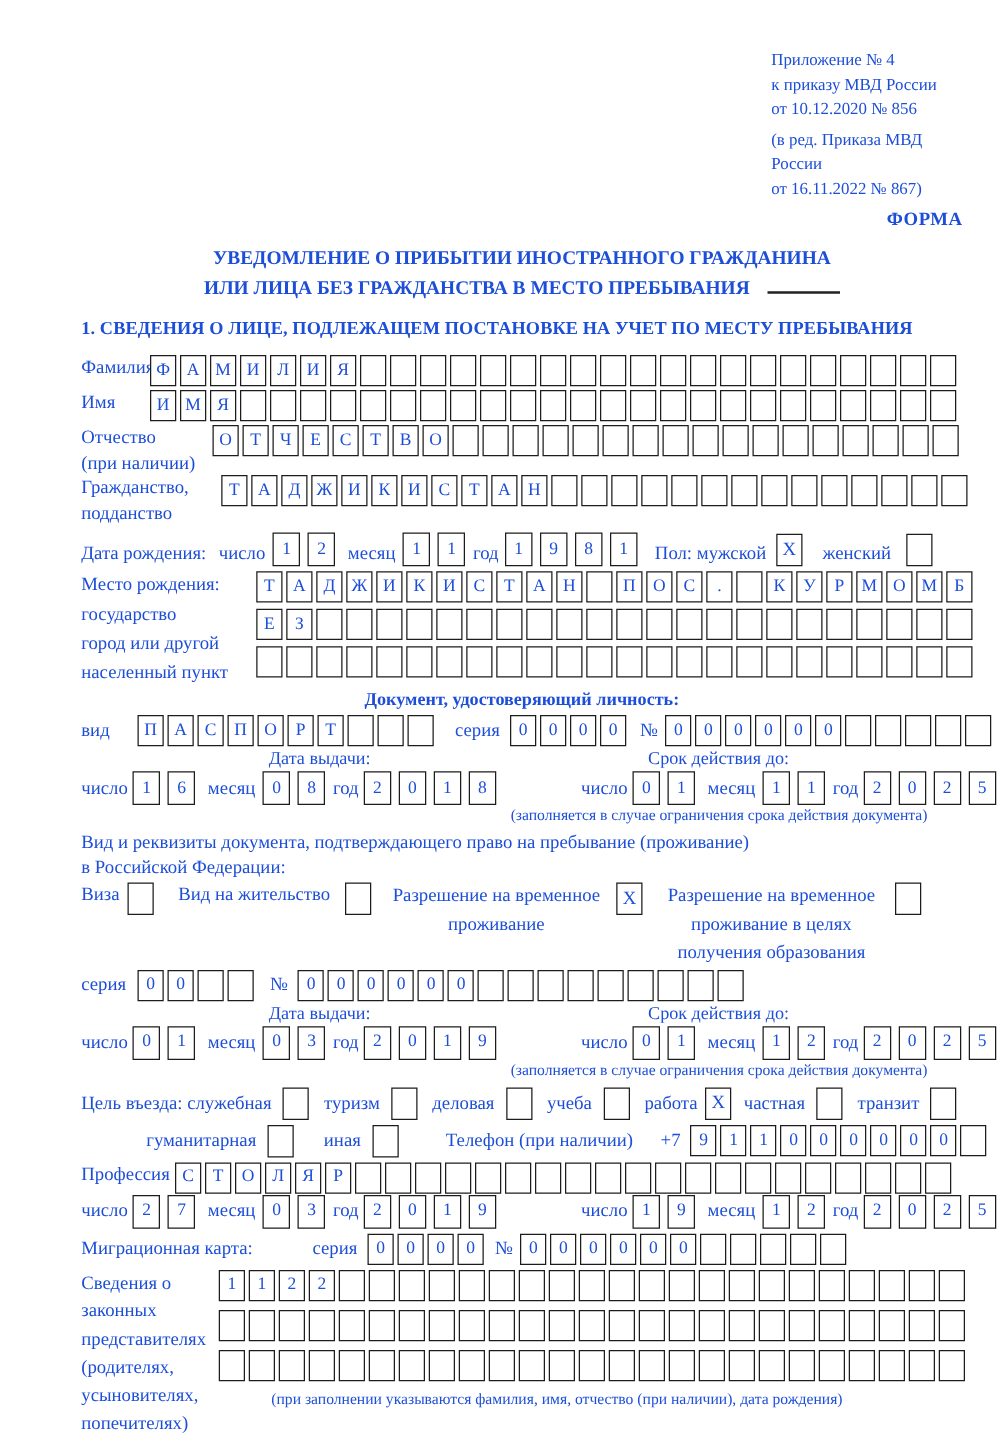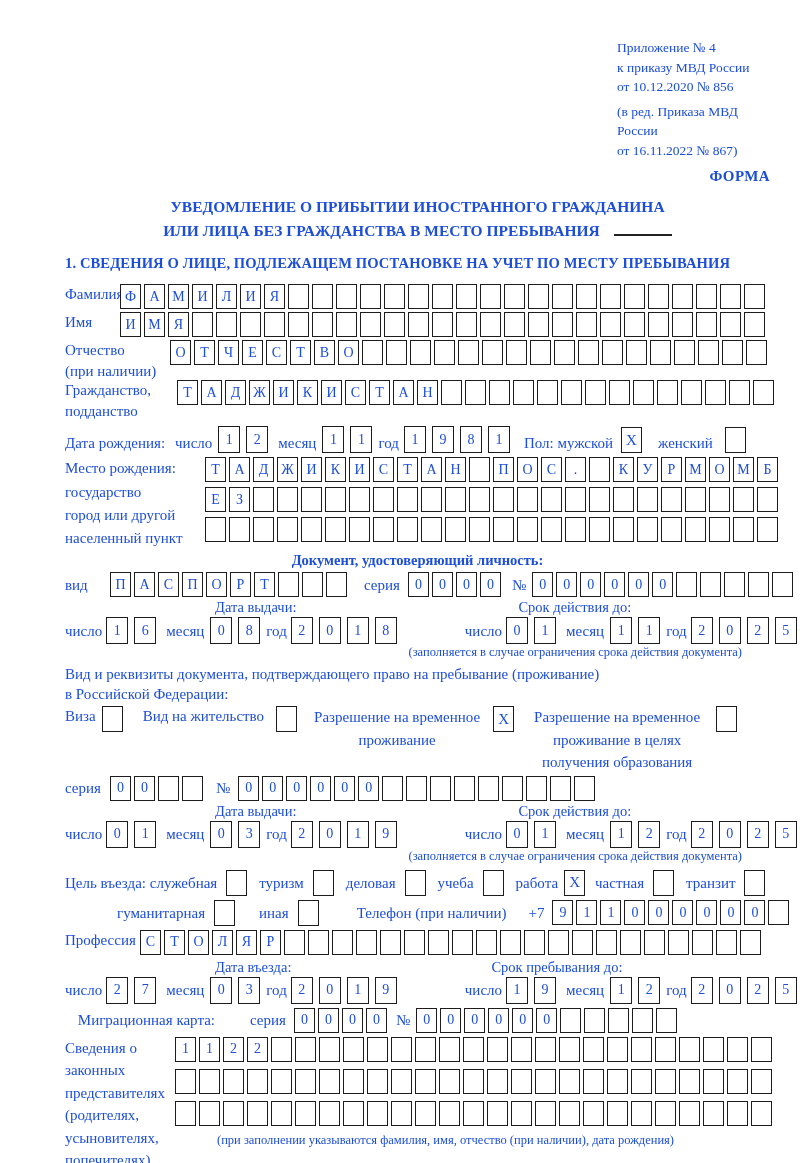--- a/index.html
+++ b/index.html
@@ -550,24 +550,20 @@
         <span class="box"></span>
         <span class="box"></span>
         <span class="box"></span>
         <span class="box"></span>
         <span class="box"></span>
         <span class="box"></span>
         <span class="box"></span>
       </span>
   </div>
 
-  <div class="frow hnote" style="margin-top:4px;">
-    <span style="margin-left:150px;">Дата въезда:</span>
-    <span style="margin-left:200px;">Срок пребывания до:</span>
-  </div>
 
   <div class="frow" style="margin-top:1px;align-items:center;">
     <span class="lbl" style="margin-right:4px;">число</span>
     <span class="boxes dgrp">
         <span class="box">2</span>
         <span class="box">7</span>
       </span>
     <span class="lbl" style="margin-left:4px;margin-right:6px;">месяц</span>
     <span class="boxes dgrp">
         <span class="box">0</span>
@@ -593,21 +589,21 @@
     <span class="lbl" style="margin-right:4px;">год</span>
     <span class="boxes dgrp">
         <span class="box">2</span>
         <span class="box">0</span>
         <span class="box">2</span>
         <span class="box">5</span>
       </span>
   </div>
 
   <div class="frow" style="margin-top:4px;align-items:center;">
-    <span class="lbl" style="width:150px;text-align:right;">Миграционная карта:</span>
+    <span class="lbl" style="width:150px;">Миграционная карта:</span>
     <span class="lbl" style="margin-left:35px;margin-right:8px;">серия</span>
     <span class="boxes">
         <span class="box">0</span>
         <span class="box">0</span>
         <span class="box">0</span>
         <span class="box">0</span>
       </span>
     <span class="lbl" style="margin-left:6px;margin-right:6px;">№</span>
     <span class="boxes">
         <span class="box">0</span>

